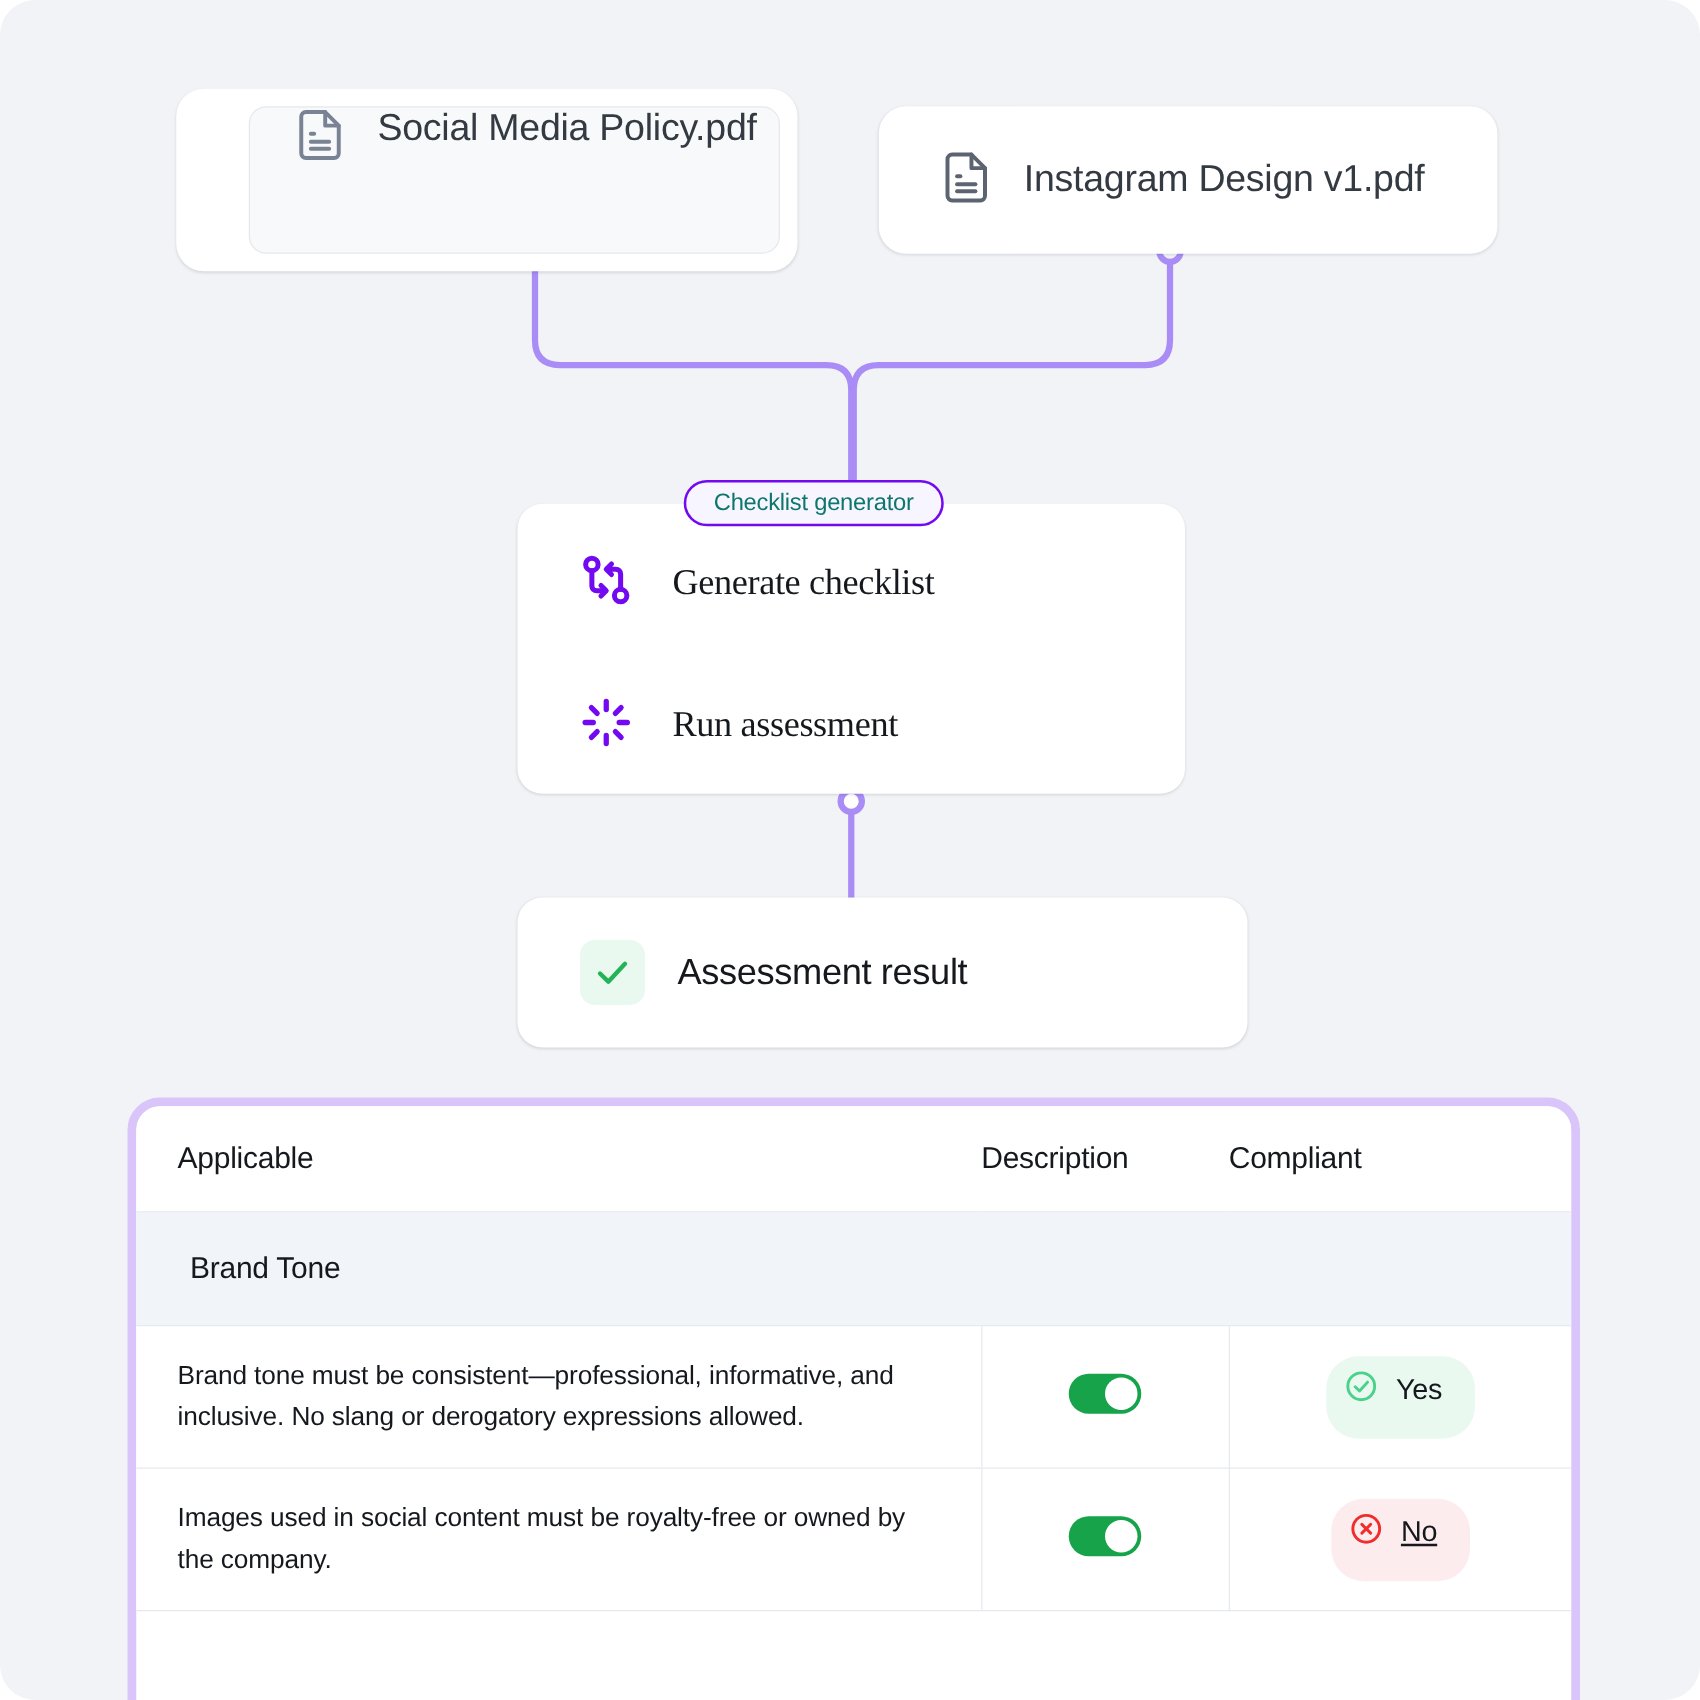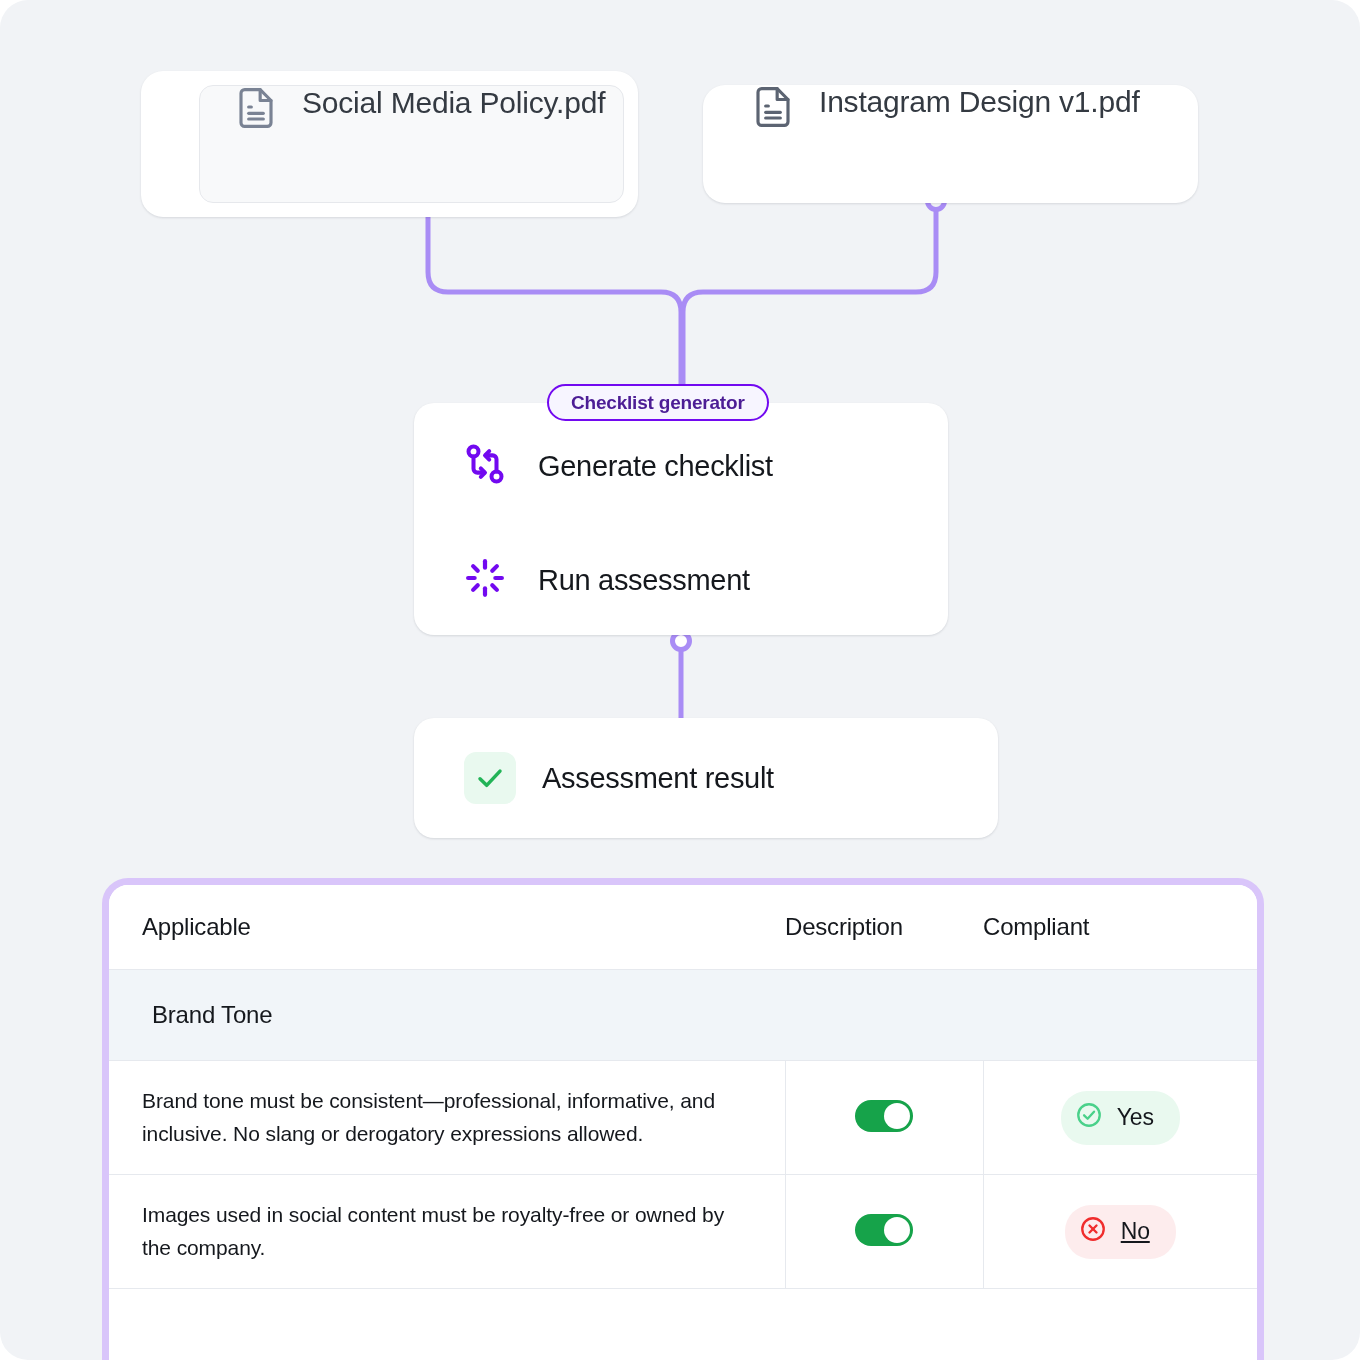--- a/index.html
+++ b/index.html
@@ -47,21 +47,21 @@
     gap: 26px;
     padding-left: 36px;
     margin-left: 44px;
   }
   .doc-card-plain {
     position: absolute;
     background: #ffffff;
     border-radius: 22px;
     box-shadow: 0 1px 3px rgba(16,24,40,.07), 0 1px 2px rgba(16,24,40,.05);
     display: flex;
-    align-items: flex-start;
+    align-items: center;
     gap: 26px;
     padding-left: 50px;
   }
   .doc-label {
     font-size: 30px;
     color: #343a42;
     letter-spacing: -0.2px;
     white-space: nowrap;
   }
 
@@ -81,37 +81,38 @@
     padding: 0 22px;
     display: flex;
     align-items: center;
     background: #f7f5ff;
     border: 2px solid #7209f0;
     border-radius: 19px;
     z-index: 6;
   }
   #generator-badge span {
     font-size: 19px;
-    font-weight: bold;
-    color: #4c1d95;
+    font-weight: normal;
+    color: #0f766e;
     letter-spacing: -0.2px;
     white-space: nowrap;
   }
   .step-row {
     position: absolute;
     display: flex;
     align-items: center;
     gap: 30px;
     left: 48px;
   }
   .step-label {
     font-size: 29px;
     color: #15181d;
     letter-spacing: -0.3px;
     white-space: nowrap;
+    font-family: Liberation Serif, serif;
   }
   #step-connector {
     position: absolute;
     left: 265px; top: 500px;
     width: 3px; height: 58px;
     background: #a98cf5;
     border-radius: 2px;
   }
 
   
@@ -214,21 +215,21 @@
     right: 3px; top: 3px;
     width: 26px; height: 26px;
     background: #ffffff;
     border-radius: 50%;
   }
 
   .badge {
     display: inline-flex;
     align-items: center;
     gap: 14px;
-    padding: 10px 26px 10px 14px;
+    padding: 10px 26px 22px 14px;
     border-radius: 26px;
     font-size: 23px;
     letter-spacing: -0.2px;
     justify-content: center;
   }
   .badge.yes { background: #e9f9ef; color: #15181d; }
   .badge.no  { background: #fdeced; color: #15181d; text-decoration: underline; }
 </style>
 </head>
 <body>

